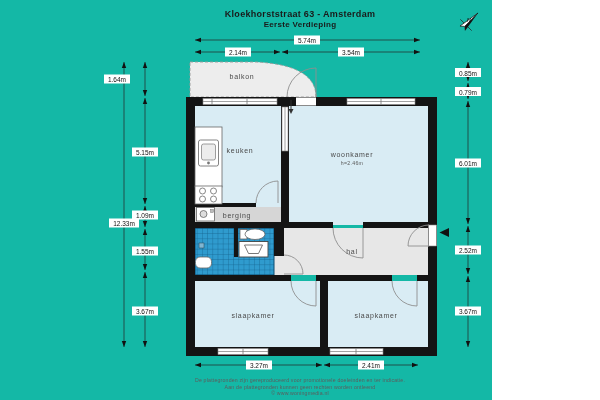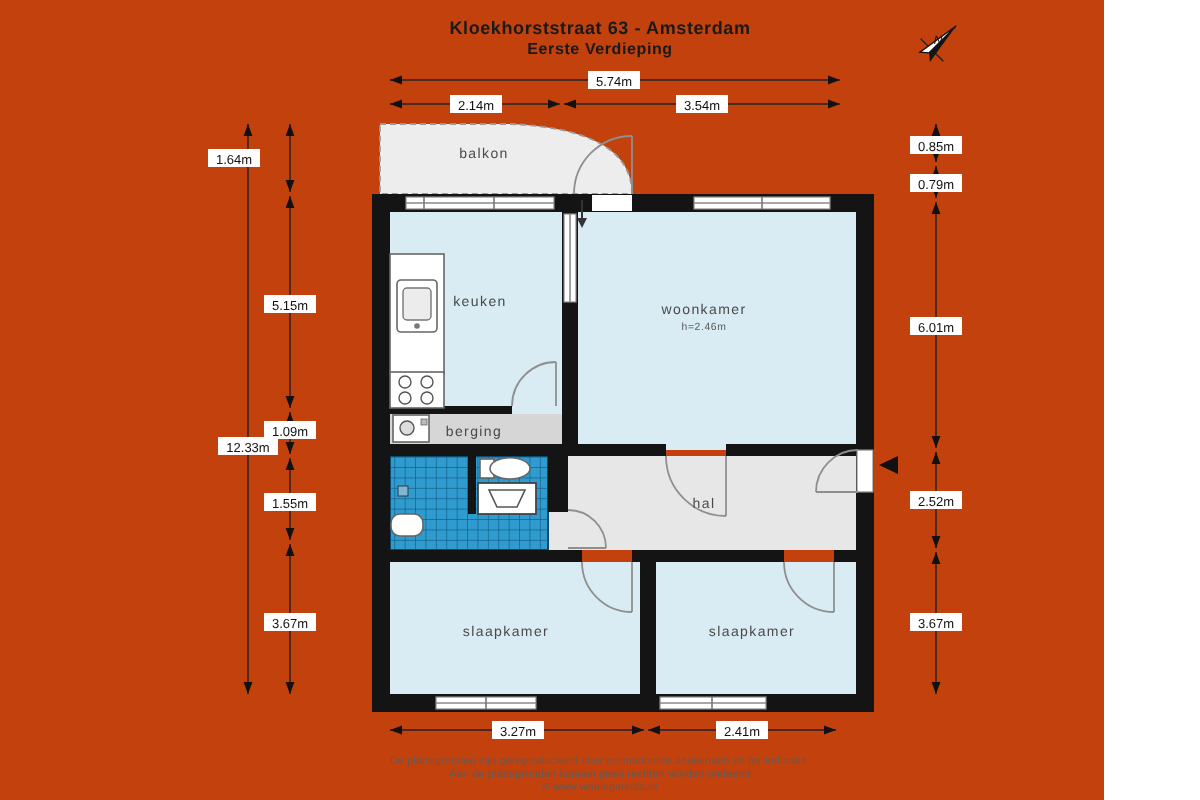--- a/index.html
+++ b/index.html
@@ -1,16 +1,16 @@
 <!DOCTYPE html>
 <html><head>
 <meta charset="utf-8">
 <style>
   html,body{margin:0;padding:0;background:#fff;}
-  .canvas{position:relative;width:552px;height:400px;background:#c2410c;overflow:hidden;
+  .canvas{position:relative;width:492px;height:400px;background:#14b8a6;overflow:hidden;
           font-family:"Liberation Sans",sans-serif;}
   svg text{font-family:"Liberation Sans",sans-serif;}
   .title1{font-size:9px;font-weight:bold;fill:#1a1a1a;text-anchor:middle;letter-spacing:.3px;}
   .title2{font-size:8px;font-weight:bold;fill:#1a1a1a;text-anchor:middle;letter-spacing:.3px;}
   .room{font-size:7px;fill:#4a4a4a;text-anchor:middle;letter-spacing:.7px;}
   .room-sub{font-size:5.2px;fill:#5a5a5a;text-anchor:middle;letter-spacing:.3px;}
   .dimt{font-size:6.5px;fill:#111;text-anchor:middle;}
   .dimline{stroke:#222;stroke-width:.7;}
   .labelbg{fill:#fff;}
   .wall{fill:#141414;}

